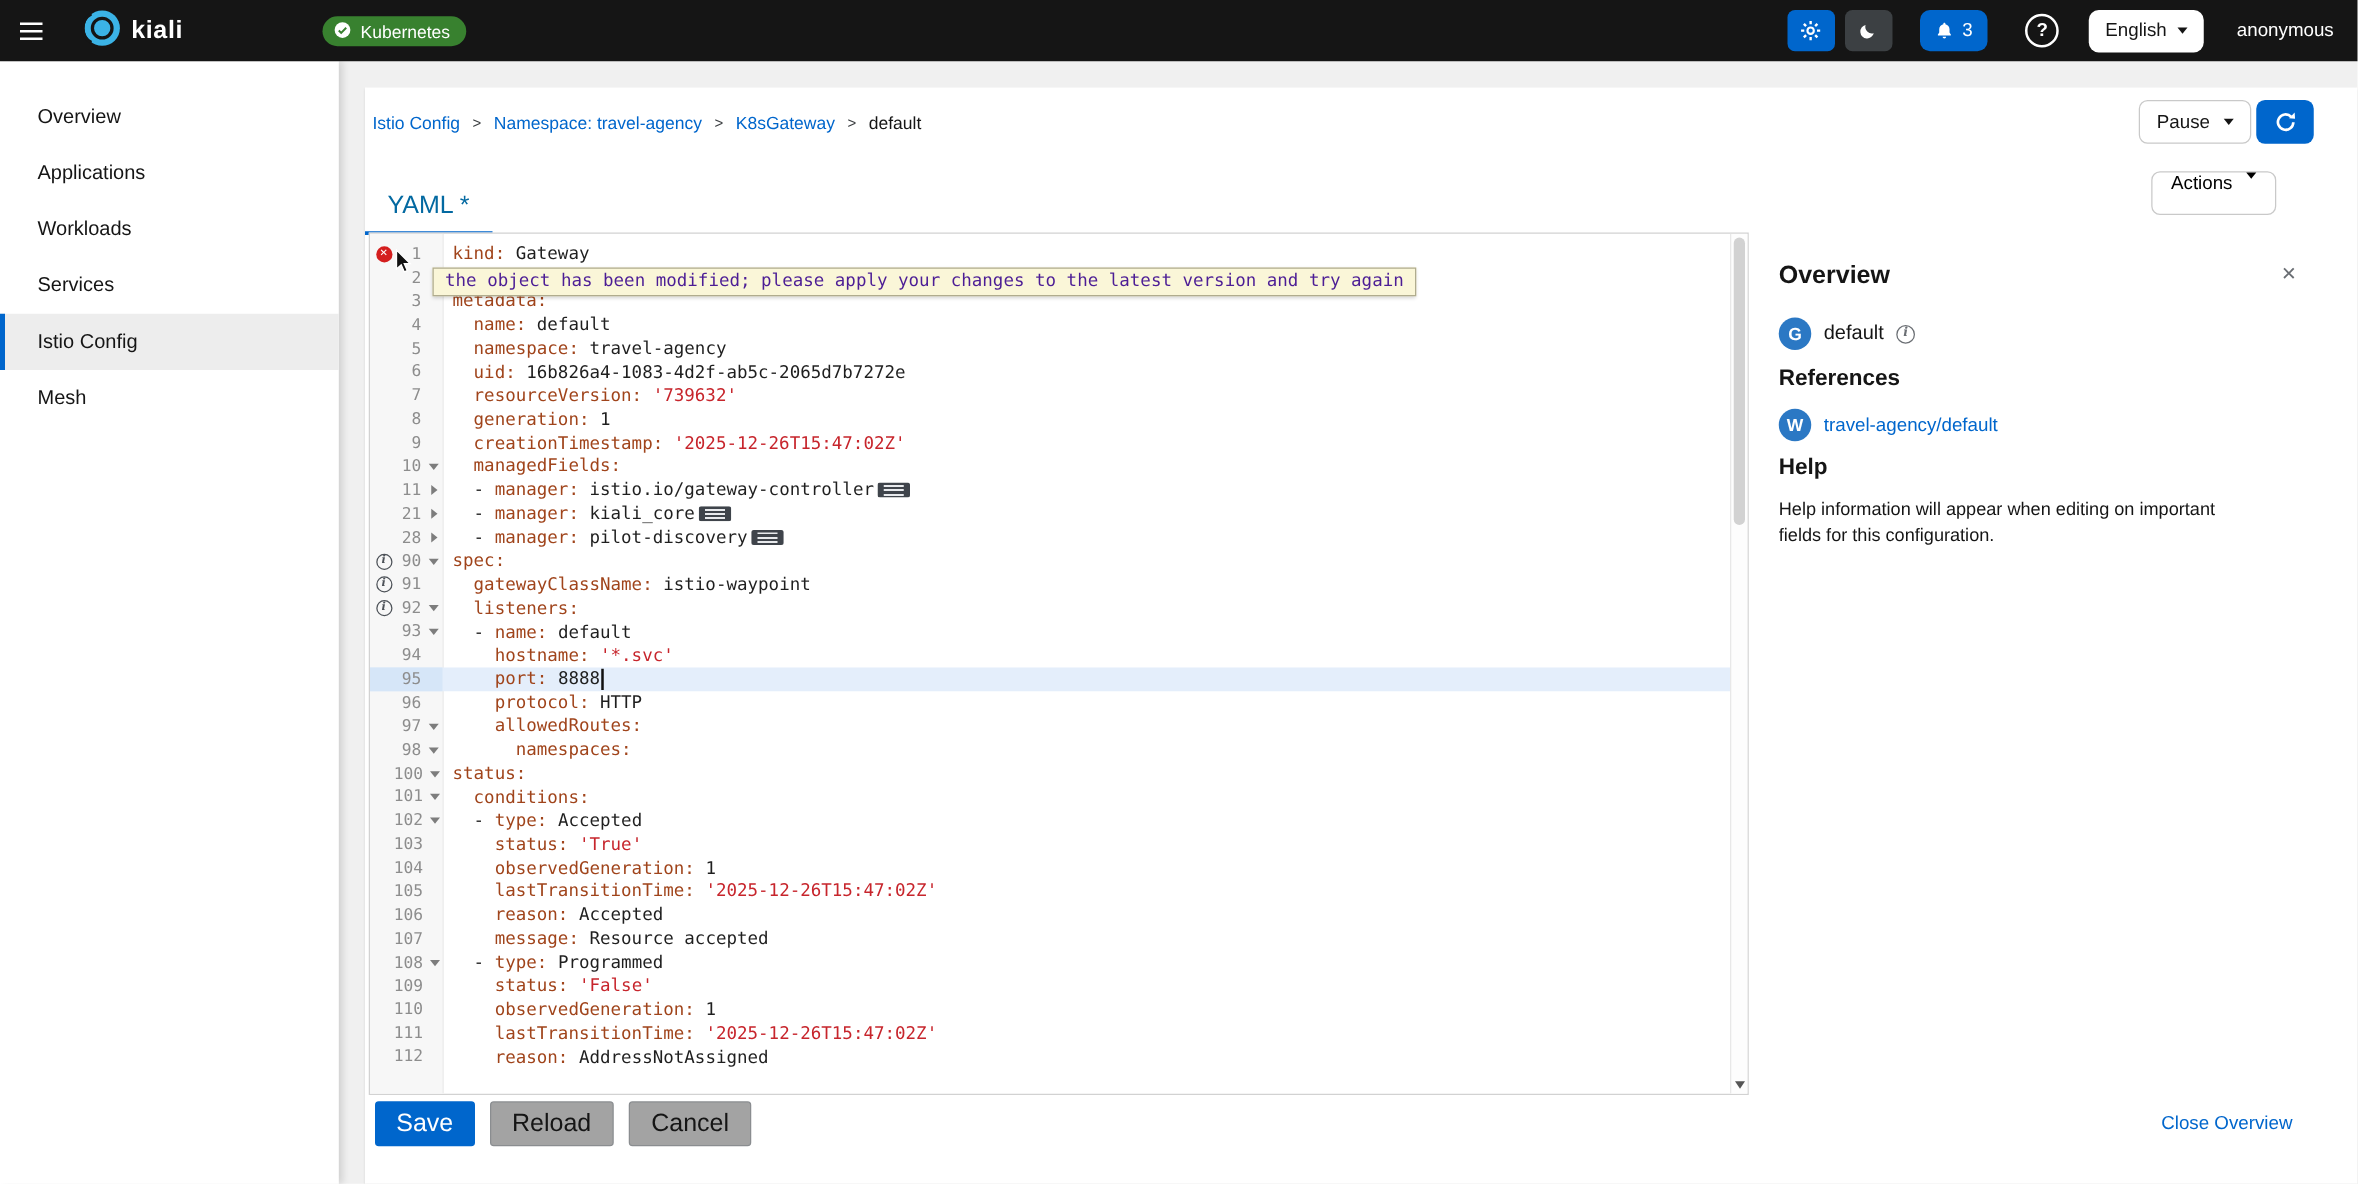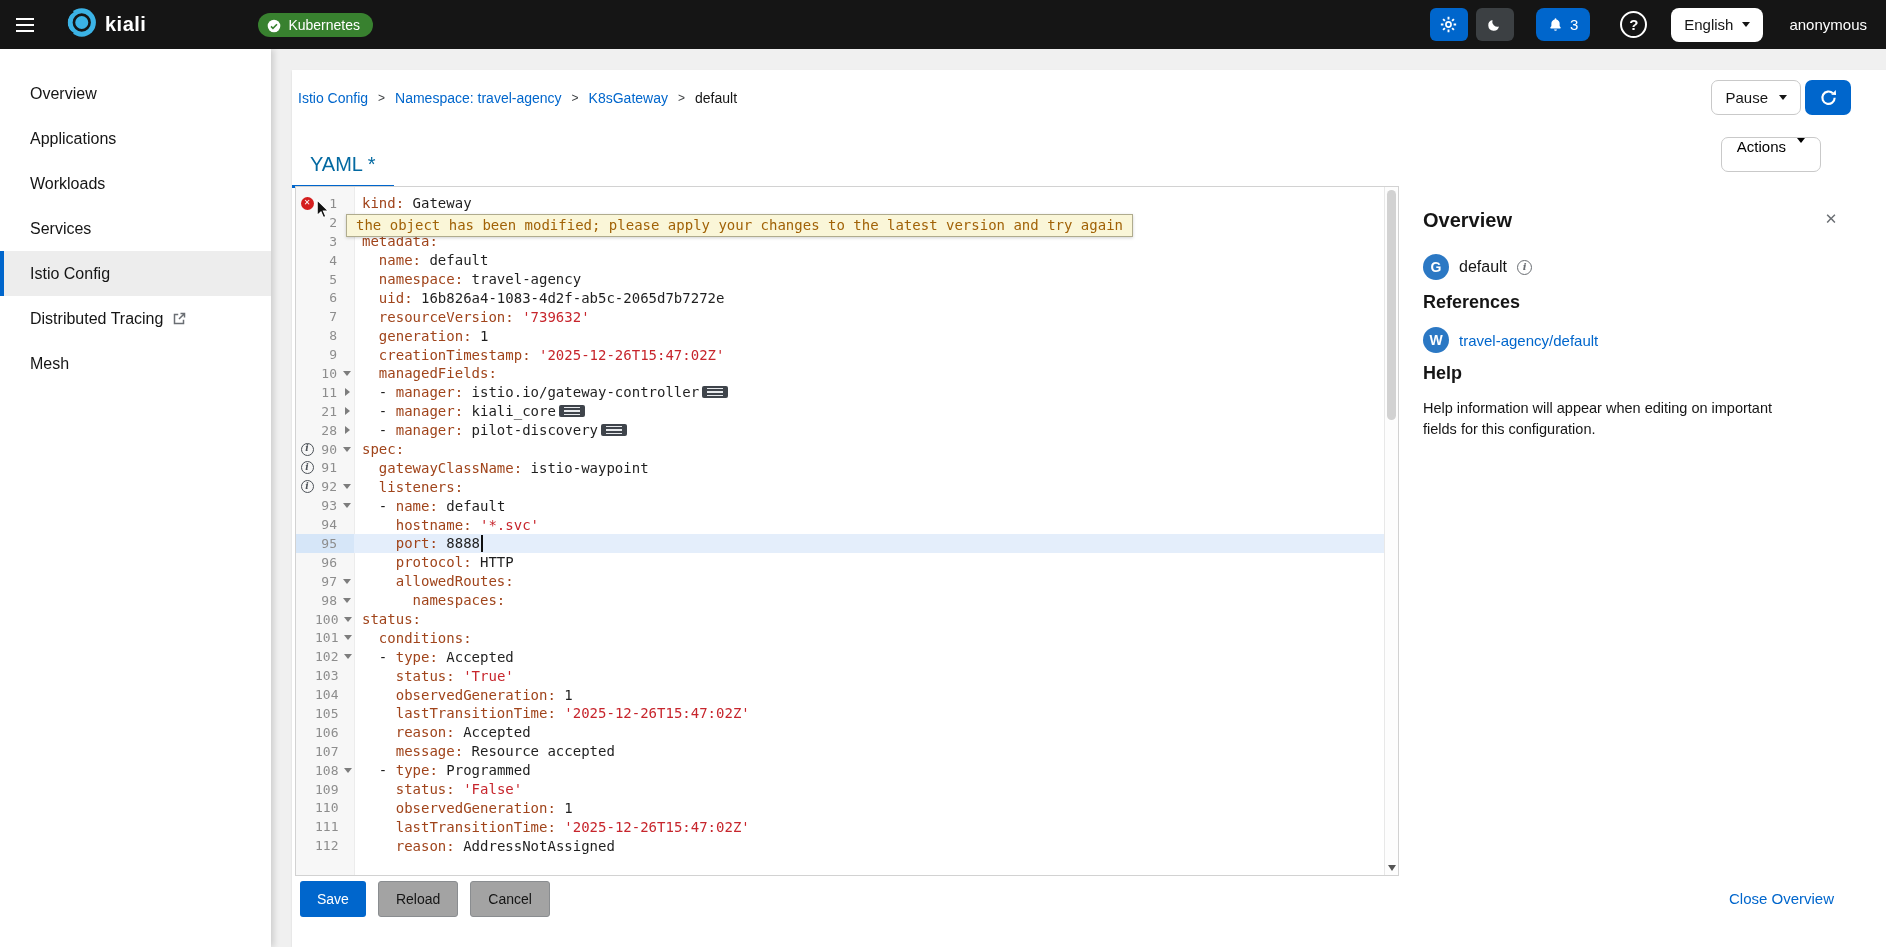--- a/index.html
+++ b/index.html
@@ -24,21 +24,21 @@
          border-top:5px solid currentColor;display:inline-block}
 
   
   .masthead{position:absolute;top:0;left:0;width:100%;height:49px;background:var(--masthead);
             display:flex;align-items:center;padding:0 19px 0 16px;z-index:20}
   .hamburger{width:28px;height:26px;background:none;border:none;display:flex;flex-direction:column;
              justify-content:center;gap:4px;padding:0}
   .hamburger span{display:block;width:18px;height:2px;background:#fff}
   .brand{display:flex;align-items:center;margin-left:16px;gap:8px}
   .brand-text{color:#fff;font-size:20px;font-weight:600;letter-spacing:.5px}
-  .k8s-badge{margin-left:112px;display:inline-flex;align-items:flex-end;gap:7px;background:var(--green);
+  .k8s-badge{margin-left:112px;display:inline-flex;align-items:flex-start;gap:7px;background:var(--green);
              color:#fff;font-size:14px;padding:4px 13px 4px 9px;border-radius:12px}
   .mast-right{margin-left:auto;display:flex;align-items:center}
   .icon-btn{height:33px;border:none;border-radius:6px;display:inline-flex;align-items:center;
             justify-content:center;color:#fff;padding:0}
   .btn-gear{width:38px;background:var(--accent)}
   .btn-moon{width:38px;background:#3c4043;margin-left:8px}
   .btn-bell{background:var(--accent);padding:0 12px;gap:7px;font-size:15px;border-radius:8px;margin-left:22px}
   .btn-help{width:27px;height:27px;border-radius:50%;border:2px solid #fff;background:transparent;
             color:#fff;margin-left:30px;position:relative}
   .btn-help::after{content:'?';font-size:15px;font-weight:700;position:absolute;top:50%;left:50%;
@@ -100,30 +100,30 @@
   .f-closed::after{content:'';border-top:4px solid transparent;border-bottom:4px solid transparent;
           border-left:5px solid #7d7d7d}
   .ed-code{white-space:pre;padding-left:8px;display:flex;align-items:center}
   .tok-k{color:var(--key)} .tok-s{color:var(--str)} .tok-p{color:var(--code)}
   .fold-badge{display:inline-block;width:26px;height:12px;margin-left:3px;border-radius:2px;
           background-color:#3f444b;
           background-image:repeating-linear-gradient(to bottom,#e8eaed 0 1.5px,transparent 1.5px 3.5px);
           background-size:16px 9px;background-position:center;background-repeat:no-repeat}
   .ed-caret{width:2px;height:17px;background:#101010;margin-left:1px}
   .ed-tooltip{position:absolute;left:50px;top:27px;background:#faf6d8;border:1px solid #b0ac8e;
-          padding:2px 9px 3px;font-size:14px;color:#a16207;white-space:nowrap;z-index:6;
+          padding:2px 9px 3px;font-size:14px;color:#4c1d95;white-space:nowrap;z-index:6;
           box-shadow:0 1px 3px rgba(0,0,0,.18)}
   .ed-scroll{position:absolute;top:0;right:0;bottom:0;width:14px;border-left:1px solid #e8e8e8;background:#fdfdfd;z-index:5}
   .ed-thumb{position:absolute;top:3px;left:2px;right:2px;height:230px;background:#d2d2d2;border-radius:5px}
   .ed-scroll-arrow{position:absolute;bottom:4px;left:3px;width:0;height:0;border-left:4px solid transparent;
           border-right:4px solid transparent;border-top:6px solid #555}
   .pointer{position:absolute;left:20px;top:12px;z-index:9}
 
   .editor-actions{position:absolute;left:29px;top:832px;display:flex;gap:12px;z-index:2}
-  .btn{height:36px;padding:0 17px;border-radius:3px;font-size:14px}
+  .btn{height:36px;padding:0 17px;border-radius:3px;font-size:20px}
   .btn-primary{background:var(--accent);color:#fff;border:none}
   .btn-secondary{background:#a3a3a3;color:#151515;border:1px solid #8a8d90}
 
   
   .overview-panel{position:absolute;left:1152px;top:150px;right:0;bottom:0;padding:10px 40px 0 0;z-index:2}
   .panel-close{position:absolute;top:10px;right:45px;background:none;border:none;color:var(--muted);
           font-size:15px;width:20px;height:20px;padding:0;position:absolute}
   .panel-close::after{content:'✕'}
   .panel-title{font-size:20px;font-weight:700;margin:0 0 22px}
   .resource-row{display:flex;align-items:center;gap:10px;margin-bottom:12px}
@@ -213,29 +213,20 @@
       <li class="nav-item">
         <span>Workloads</span>
       </li>
       <li class="nav-item">
         <span>Services</span>
       </li>
       <li class="nav-item active">
         <span>Istio Config</span>
       </li>
       <li class="nav-item">
-        <span>Distributed Tracing</span>
-        <span>
-          <svg viewBox="0 0 14 14" width="14" height="14" style="display:block">
-            <path fill="none" stroke="#6a6e73" stroke-width="1.5" d="M6.2 2.5H2.5v9h9V7.8"></path>
-            <path fill="none" stroke="#6a6e73" stroke-width="1.5" d="M8.5 1.5h4v4M12.3 1.7L7 7"></path>
-          </svg>
-        </span>
-      </li>
-      <li class="nav-item">
         <span>Mesh</span>
       </li>
     </ul>
 </nav>
 
 <main class="content">
   <div class="card"></div>
 
   <nav class="breadcrumb" id="breadcrumb">
       <a class="bc-item">Istio Config</a>

